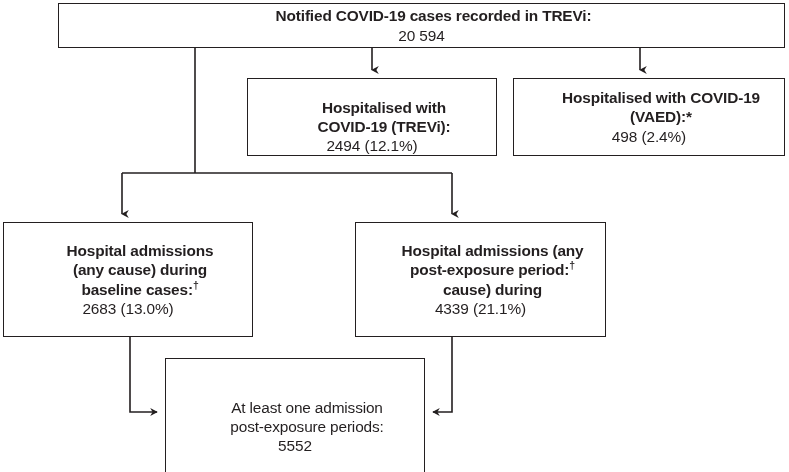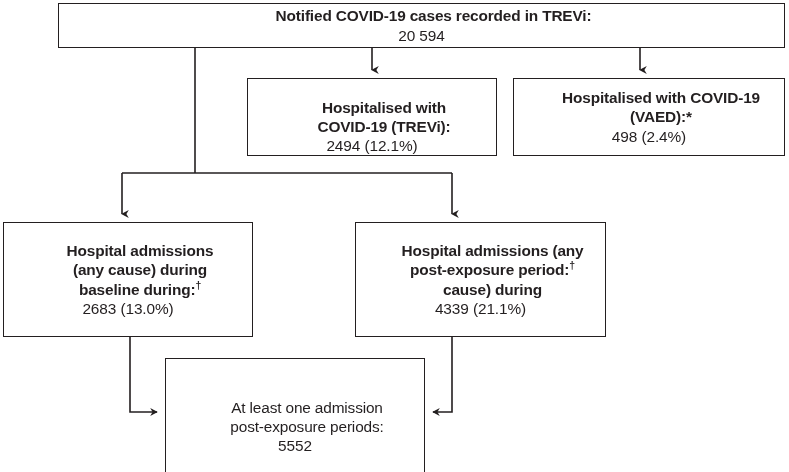--- a/index.html
+++ b/index.html
@@ -137,21 +137,21 @@
 
   <div class="node" id="node-hosp-vaed">
     <div class="hd">Hospitalised with COVID-19</div>
     <div class="hd">(VAED):*</div>
     <div class="val">498 (2.4%)</div>
   </div>
 
   <div class="node" id="node-adm-baseline">
     <div class="hd">Hospital admissions</div>
     <div class="hd">(any cause) during</div>
-    <div class="hd"><span>baseline during:</span><span class="sup">†</span></div>
+    <div class="hd"><span>baseline cases:</span><span class="sup">†</span></div>
     <div class="val">2683 (13.0%)</div>
   </div>
 
   <div class="node" id="node-adm-postexp">
     <div class="hd">Hospital admissions (any</div>
     <div class="hd"><span>post-exposure period:</span><span class="sup">†</span></div>
     <div class="hd">cause) during</div>
     <div class="val">4339 (21.1%)</div>
   </div>
 

